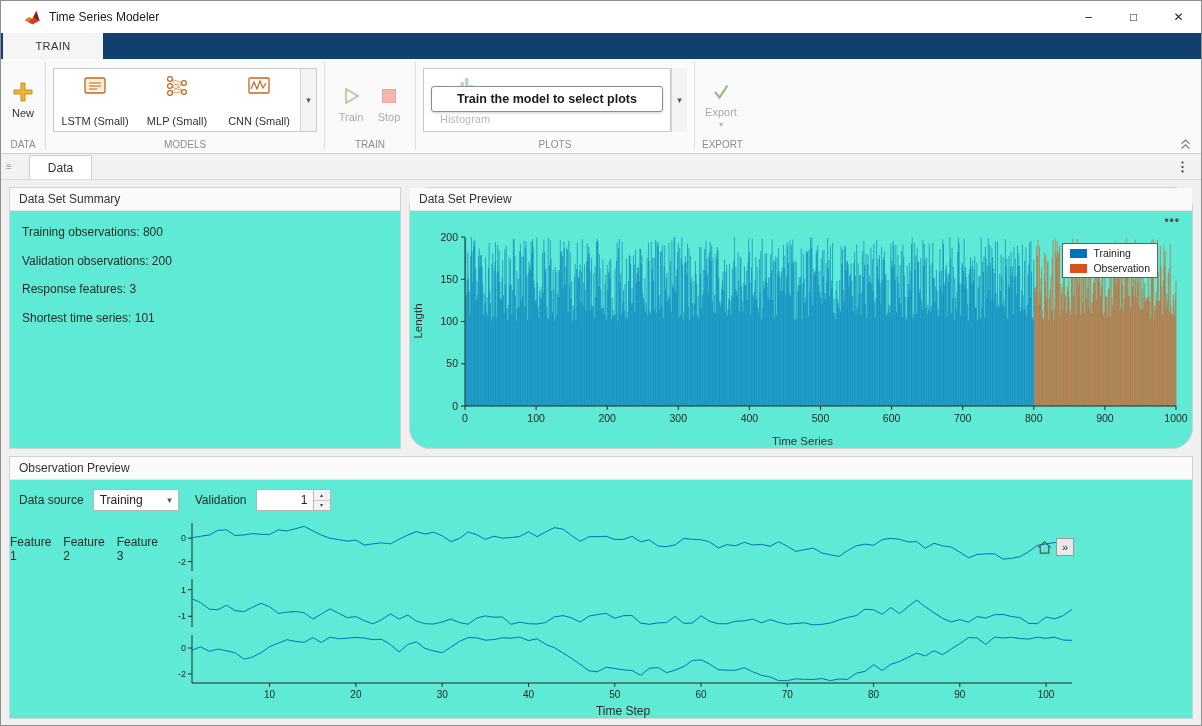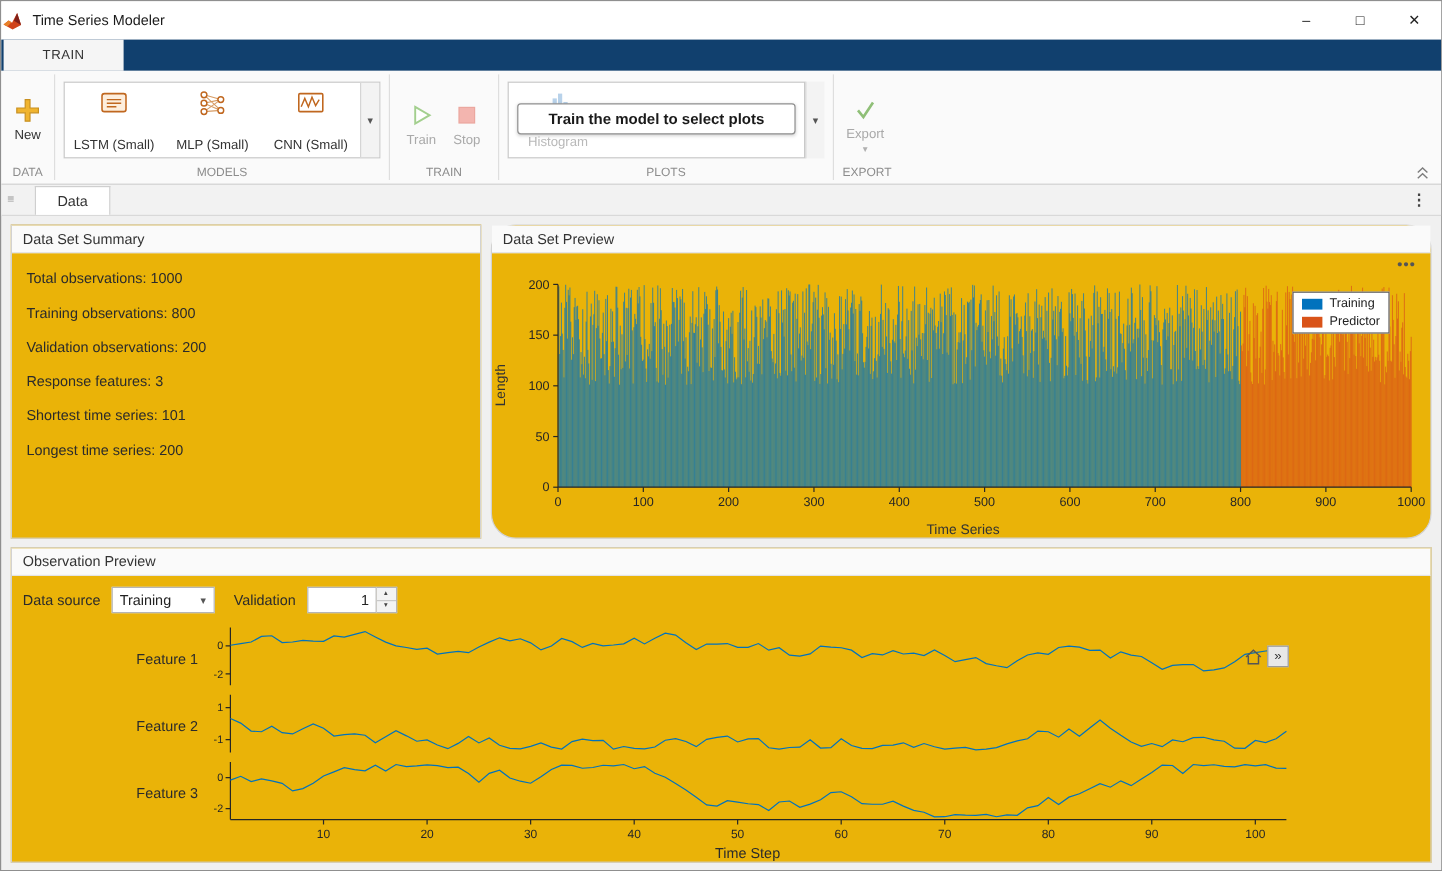--- a/index.html
+++ b/index.html
@@ -1,20 +1,20 @@
 <!DOCTYPE html>
 <html style="--ribbon: #11406e;"><head>
 <meta charset="utf-8">
 <style>
   *{box-sizing:border-box;margin:0;padding:0;font-family:"Liberation Sans",sans-serif;}
   html,body{width:1202px;height:726px;background:#e8e8e8;}
   .window{width:1202px;height:726px;border:1px solid #8f8f8f;background:#f0f0f0;display:flex;flex-direction:column;overflow:hidden;}
 
   
-  .titlebar{height:32px;background:#ffffff;display:flex;align-items:center;padding-left:1px;gap:8px;flex:0 0 auto;}
+  .titlebar{height:32px;background:#ffffff;display:flex;align-items:center;padding-left:23px;gap:8px;flex:0 0 auto;}
   .matlab-logo{width:17px;height:17px;}
   .title{font-size:12px;color:#1a1a1a;}
   .win-btns{margin-left:auto;display:flex;height:100%;}
   .win-btn{width:45px;height:100%;display:flex;align-items:center;justify-content:center;font-size:12px;color:#222;cursor:default;}
 
   
   .ribbon-tabs{height:26px;background:var(--ribbon,#11406e);display:flex;flex:0 0 auto;}
   .tab-train{width:100px;margin-left:2px;background:#f5f5f5;color:#333;font-size:11px;display:flex;align-items:center;justify-content:center;letter-spacing:.4px;}
   .ribbon-body{height:95px;background:#fafafa;border-bottom:1px solid #d0d0d0;display:flex;position:relative;flex:0 0 auto;}
   .rsec{display:flex;flex-direction:column;padding:5px 7px 0 7px;}
@@ -37,21 +37,21 @@
 
   
   .doc-tabs{height:26px;background:#f2f2f2;border-bottom:1px solid #d9d9d9;display:flex;align-items:stretch;flex:0 0 auto;}
   .grip{font-size:10px;color:#9a9a9a;display:flex;align-items:center;padding:0 5px;}
   .dtab{margin-left:12px;margin-top:1px;background:#fff;border:1px solid #cfcfcf;border-bottom:none;padding:0 18px;display:flex;align-items:center;font-size:12px;color:#333;}
   .kebab{margin-left:auto;display:flex;align-items:center;padding:0 12px;font-size:13px;color:#444;font-weight:bold;}
 
   
   .content{flex:1;padding:7px 8px 8px 8px;display:flex;flex-direction:column;gap:7px;overflow:hidden;}
   .row1{display:flex;gap:8px;height:262px;flex:0 0 auto;}
-  .panel{background:#eab308;border:1px solid #d2d2d2;display:flex;flex-direction:column;}
+  .panel{background:#5eead4;border:1px solid #d2d2d2;display:flex;flex-direction:column;}
   .phead{height:23px;background:#fafafa;border-bottom:1px solid #e4e4e4;display:flex;align-items:center;padding:0 9px;font-size:12px;color:#333;flex:0 0 auto;}
   .pbody{flex:1;position:relative;}
   .summary-panel{width:392px;flex:0 0 auto;}
   .summary-body{padding:14px 12px;}
   .sline{font-size:12px;color:#2b2b2b;margin-bottom:14.5px;}
   .preview-panel{flex:1;border-radius:21px;}
   .ellipsis{position:absolute;top:2px;right:12px;color:#555;font-size:12px;letter-spacing:1px;font-weight:bold;}
   .ylabel{position:absolute;left:8px;top:110px;transform:translate(-50%,-50%) rotate(-90deg);font-size:11.5px;color:#333;white-space:nowrap;}
   .xlabel{position:absolute;bottom:3px;left:37px;width:711px;text-align:center;font-size:11.5px;color:#333;}
   .legend{position:absolute;top:32px;right:34px;border:1px solid #606060;background:#fff;padding:3px 7px;display:flex;flex-direction:column;gap:3px;}
@@ -65,21 +65,21 @@
   .select{width:86px;height:22px;border:1px solid #b5b5b5;background:#fff;display:flex;align-items:center;padding:0 6px;font-size:12px;color:#222;}
   .select .caret{margin-left:auto;font-size:9px;color:#555;}
   .numinput{width:58px;height:22px;border:1px solid #b5b5b5;text-align:right;padding:0 5px;font-size:12px;color:#222;border-radius:0;outline:none;background:#fff;}
   .stepper{width:17px;height:22px;border:1px solid #b5b5b5;border-left:none;display:flex;flex-direction:column;background:#f3f3f3;}
   .step{flex:1;display:flex;align-items:center;justify-content:center;font-size:6px;color:#444;line-height:4px;}
   .step.up{border-bottom:1px solid #c9c9c9;}
   .axtools{position:absolute;top:58px;right:118px;display:flex;align-items:center;gap:3px;}
   .home{width:17px;height:17px;}
   .expand{width:18px;height:18px;border:1px solid #9a9a9a;background:#e8e8e8;display:flex;align-items:center;justify-content:center;font-size:11px;color:#333;}
   .obs-charts{display:flex;margin-top:10px;}
-  .feat-labels{width:160px;display:flex;flex-direction:column;flex:0 0 auto;}
+  .feat-labels{width:160px;display:flex;flex-direction:row;flex:0 0 auto;}
   .feat-label{height:56px;display:flex;align-items:center;justify-content:flex-end;padding-right:5px;font-size:12px;color:#2b2b2b;}
   .timestep{margin-left:160px;width:906px;text-align:center;font-size:12px;color:#2b2b2b;margin-top:1px;}
   svg text{font-family:"Liberation Sans",sans-serif;}
 </style>
 </head>
 <body>
 
 <div class="window">
 
   <div class="titlebar">
@@ -230,26 +230,24 @@
 
   <div class="content">
 
     <div class="row1">
 
       <div class="panel summary-panel">
         <div class="phead">
             <span>Data Set Summary</span>
           </div>
         <div class="pbody summary-body">
-          <div class="sline">Total observations: 1000</div>
           <div class="sline">Training observations: 800</div>
           <div class="sline">Validation observations: 200</div>
           <div class="sline">Response features: 3</div>
           <div class="sline">Shortest time series: 101</div>
-          <div class="sline">Longest time series: 200</div>
         </div>
       </div>
 
       <div class="panel preview-panel">
         <div class="phead">
             <span>Data Set Preview</span>
           </div>
         <div class="pbody">
           <span class="ellipsis">•••</span>
           <svg id="preview-svg" width="782" height="235">
@@ -291,21 +289,21 @@
             </svg>
           <div class="ylabel">Length</div>
           <div class="xlabel">Time Series</div>
           <div class="legend">
             <div class="lrow">
               <span class="sw" style="background: rgb(0, 114, 189);"></span>
               <span>Training</span>
             </div>
             <div class="lrow">
               <span class="sw" style="background: rgb(217, 83, 25);"></span>
-              <span>Predictor</span>
+              <span>Observation</span>
             </div>
           </div>
         </div>
       </div>
     </div>
 
     <div class="panel obs-panel">
       <div class="phead">
           <span>Observation Preview</span>
         </div>

